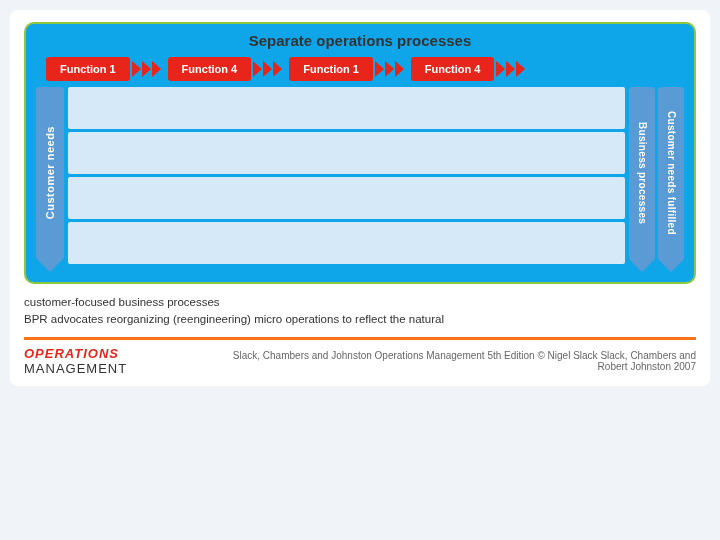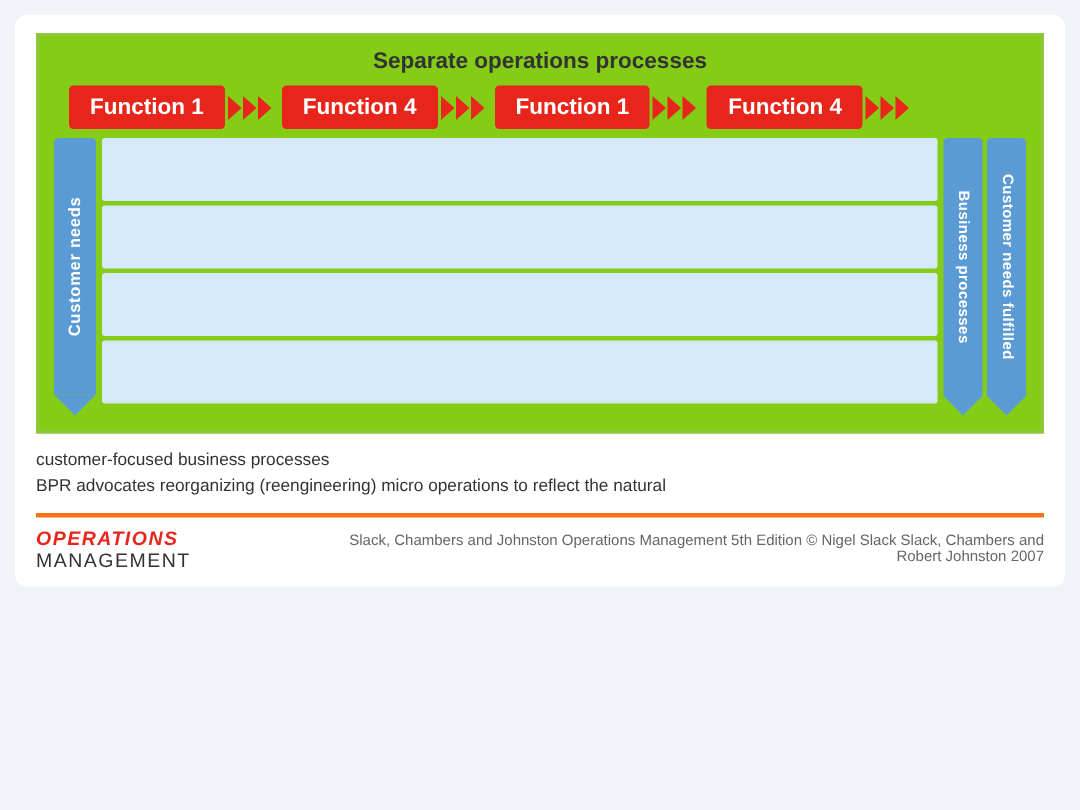--- a/index.html
+++ b/index.html
@@ -16,23 +16,23 @@
       width: 700px;
       margin: 10px auto 0;
       background: white;
       border-radius: 8px;
       padding: 12px 14px 10px;
     }
 
     
     .diagram-box {
       border: 2px solid #8dc63f;
-      border-radius: 0;
+      border-radius: 10px;
       padding: 8px 10px 10px;
-      background: #84cc16;
+      background: #0ea5e9;
       position: relative;
     }
 
     .diagram-title {
       text-align: center;
       font-size: 15px;
       font-weight: bold;
       color: #333;
       margin-bottom: 8px;
     }
@@ -48,21 +48,21 @@
 
     .function-arrow {
       display: flex;
       align-items: center;
       margin-right: 4px;
     }
 
     .function-box {
       background: #e8251a;
       color: white;
-      font-size: 15px;
+      font-size: 11px;
       font-weight: bold;
       padding: 6px 14px;
       border-radius: 3px;
       white-space: nowrap;
       position: relative;
       display: flex;
       align-items: center;
       text-align: right;
     }
 

